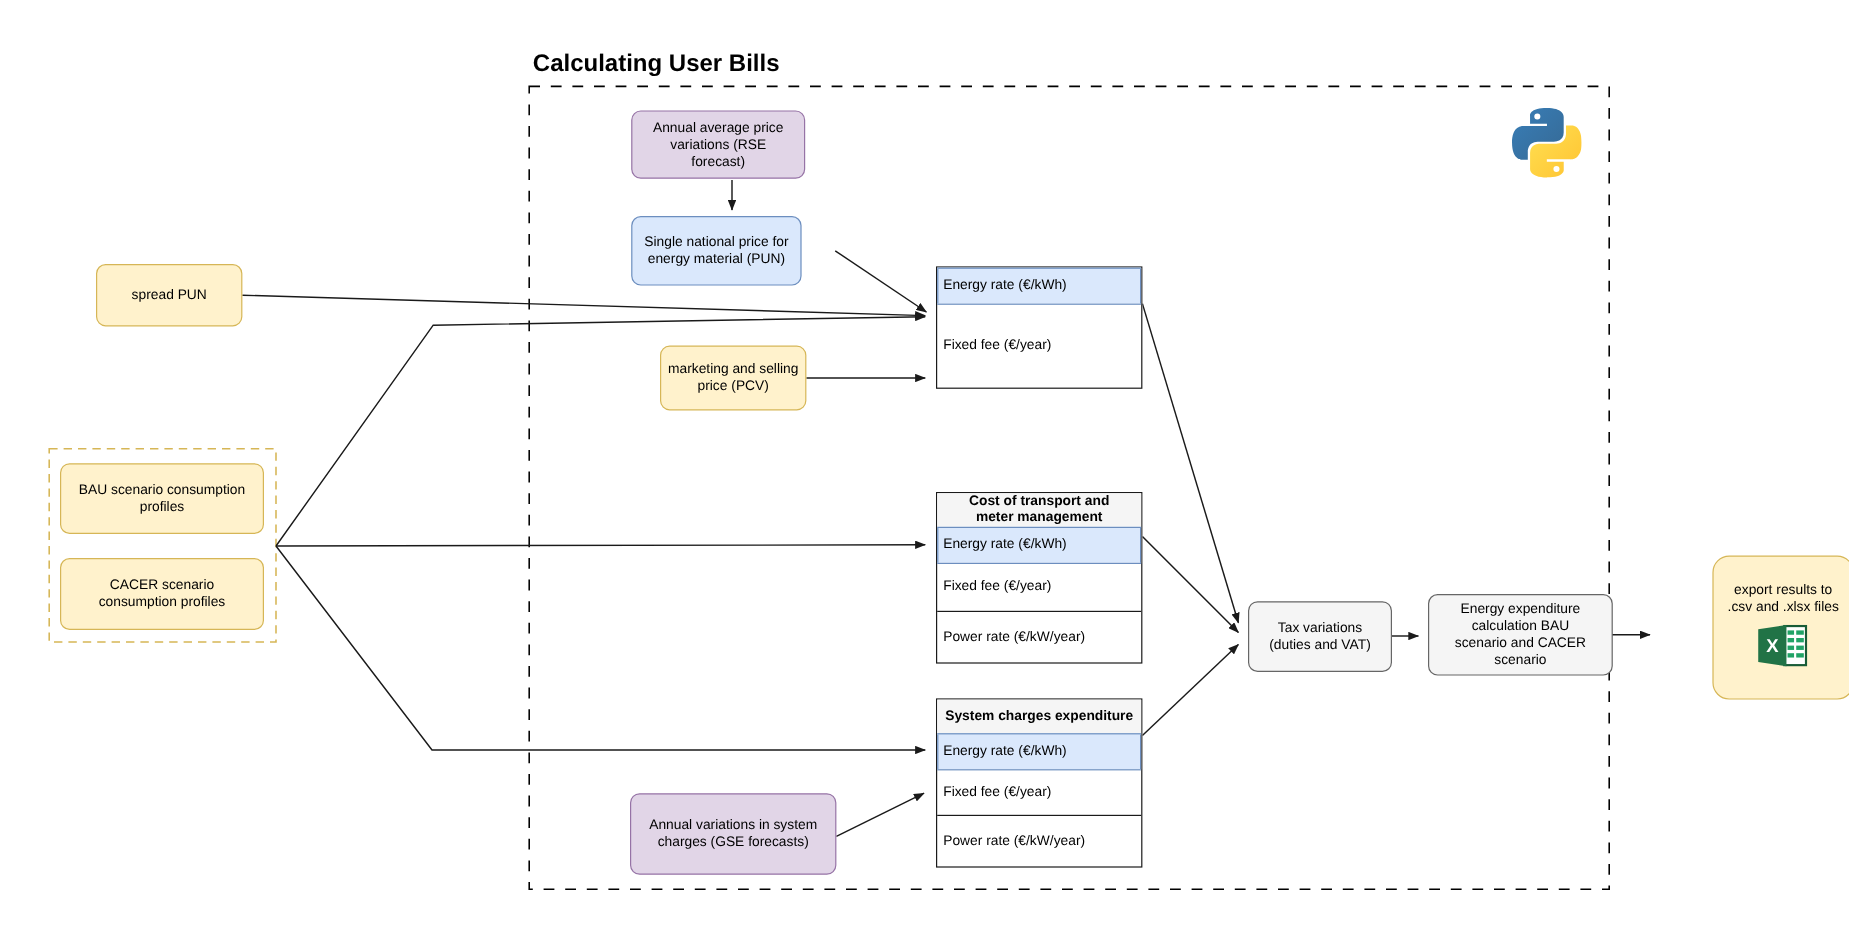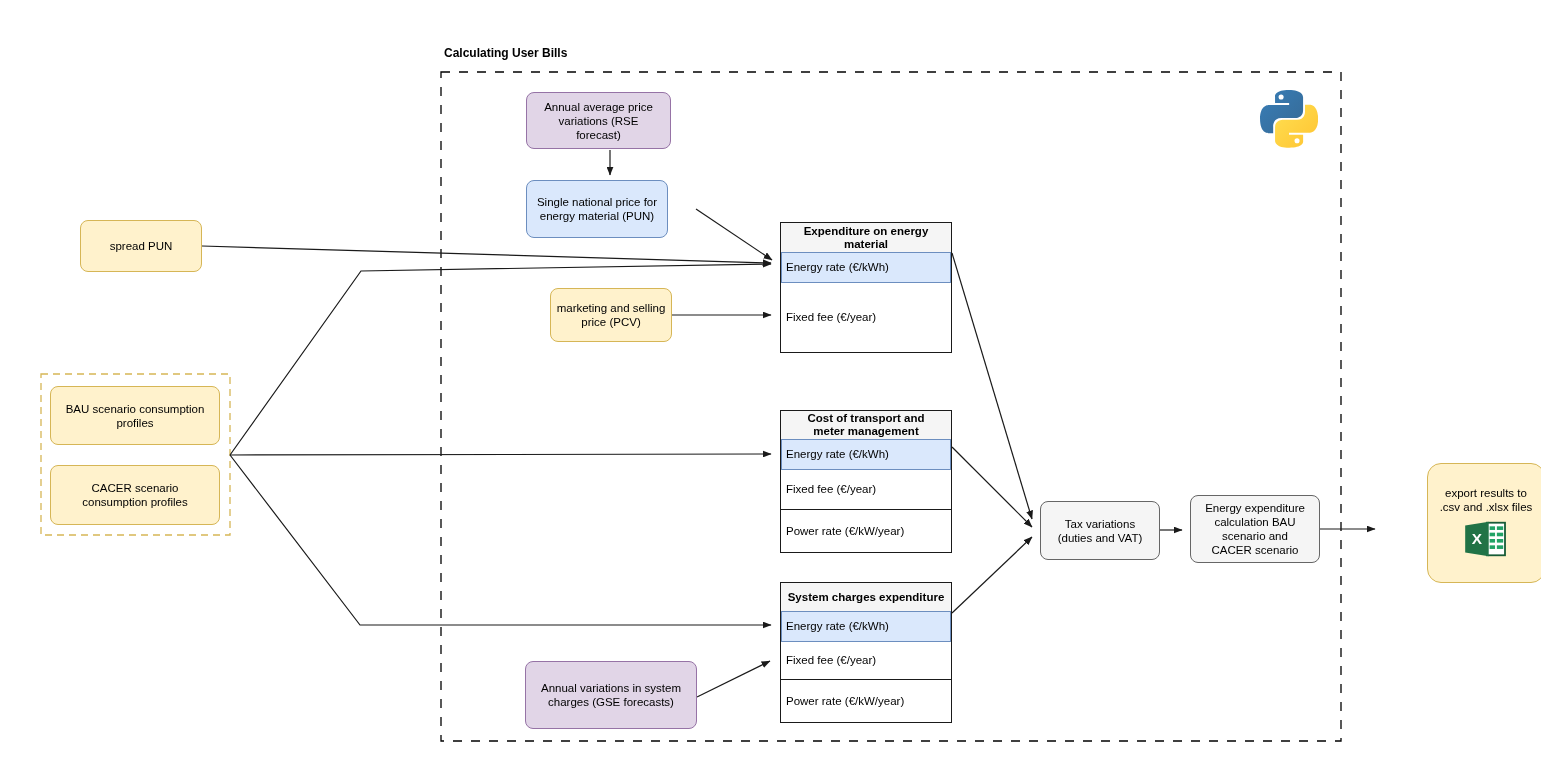--- a/index.html
+++ b/index.html
@@ -12,21 +12,21 @@
     position:absolute;z-index:2;box-sizing:border-box;
     display:flex;align-items:center;justify-content:center;text-align:center;
     font-size:11.5px;line-height:14px;border-radius:8px;border:1px solid #000;
   }
   .yellow{background:#FFF2CC;border-color:#D6B656;text-align:center;}
   .purple{background:#E1D5E7;border-color:#9673A6;}
   .blue{background:#DAE8FC;border-color:#6C8EBF;}
   .gray{background:#F5F5F5;border-color:#666666;}
   .title{
     position:absolute;left:444px;top:44px;z-index:2;
-    font-size:12px;font-weight:bold;line-height:19px;
+    font-size:20px;font-weight:bold;line-height:19px;
   }
   .dtable{
     position:absolute;z-index:2;box-sizing:border-box;width:172px;
     background:#fff;border:1px solid #1a1a1a;font-size:11.5px;line-height:13px;
   }
   .thead{
     box-sizing:border-box;background:#F5F5F5;font-weight:bold;text-align:center;
     display:flex;align-items:center;justify-content:center;padding:0 12px;
   }
   .trow{
@@ -116,21 +116,21 @@
 </div>
 
 <div class="node purple" style="left:525px;top:661px;width:172px;height:68px;padding:12px 12px;">
   <span>Annual variations in system charges (GSE forecasts)</span>
 </div>
 
 <div class="node gray" style="left:1040px;top:501px;width:120px;height:59px;padding:0 10px;">
   <span>Tax variations (duties and VAT)</span>
 </div>
 
-<div class="node gray" style="left:1190px;top:495px;width:130px;height:68px;padding:0 13px;">
+<div class="node gray" style="left:1190px;top:495px;width:154px;height:68px;padding:0 13px;">
   <span>Energy expenditure calculation BAU scenario and CACER scenario</span>
 </div>
 
 <div class="node yellow export-node" style="left:1383px;top:463px;width:118px;height:120px;padding:0 7px;margin-left:44px;">
   <span>export results to .csv and .xlsx files</span>
   <span>
     <svg width="42" height="38" viewBox="0 0 46 42">
       <rect x="24" y="3" width="20" height="36" fill="#ffffff" stroke="#185C37" stroke-width="2"></rect>
       <g fill="#21A366">
         <rect x="27" y="7" width="6" height="4"></rect>
@@ -142,21 +142,20 @@
         <rect x="27" y="28" width="6" height="4"></rect>
           <rect x="35" y="28" width="7" height="4"></rect>
       </g>
       <polygon points="0,6 26,2 26,40 0,36" fill="#217346"></polygon>
       <text x="13" y="27" text-anchor="middle" fill="#ffffff" font-size="17" font-weight="bold" font-family="Liberation Sans, sans-serif">X</text>
     </svg>
   </span>
 </div>
 
 <div class="dtable" style="left:780px;top:222px;">
-  <div class="thead" style="height:29px;">Expenditure on energy material</div>
   <div class="trow hl" style="height:30px;">Energy rate (€/kWh)</div>
   <div class="trow" style="height:70px;">Fixed fee (€/year)</div>
 </div>
 
 <div class="dtable" style="left:780px;top:410px;">
   <div class="thead" style="height:28px;">Cost of transport and meter management</div>
   <div class="trow hl" style="height:30px;">Energy rate (€/kWh)</div>
   <div class="trow" style="height:40px;">Fixed fee (€/year)</div>
   <div class="trow" style="height:43px;">Power rate (€/kW/year)</div>
 </div>

